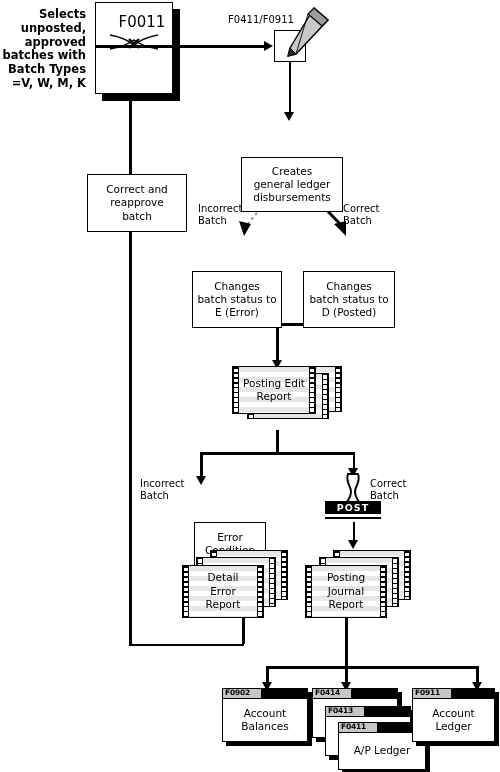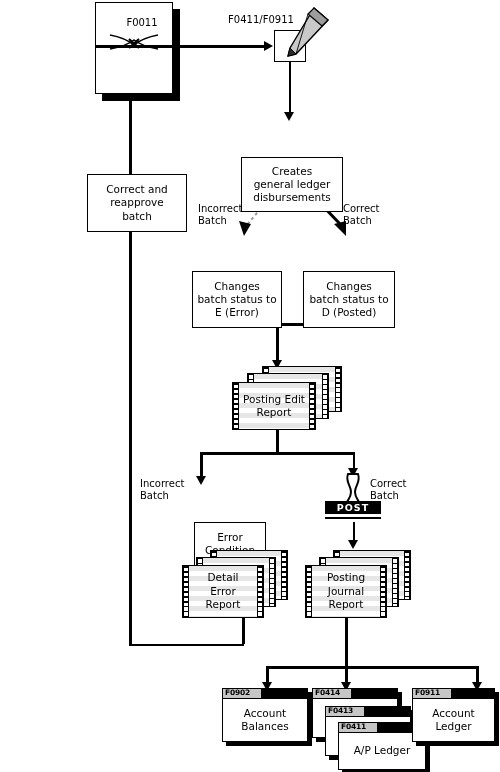--- a/index.html
+++ b/index.html
@@ -26,21 +26,21 @@
            border-right:5.5px solid transparent;border-bottom:9px solid #000;z-index:5;}
   .arrow-r{position:absolute;width:0;height:0;border-top:5.5px solid transparent;
            border-bottom:5.5px solid transparent;border-left:9px solid #000;z-index:5;}
 
   
   .batchwrap{position:absolute;z-index:7;}
   .batchshadow{position:absolute;left:7px;top:7px;width:100%;height:100%;background:#000;}
   .batchbody{position:absolute;left:0;top:0;width:100%;height:100%;background:#fff;
              border:1.8px solid #000;box-sizing:border-box;}
   .batch-top{position:absolute;left:16px;top:0;right:0;height:38px;display:flex;
-             align-items:center;justify-content:center;font-size:10px;}
+             align-items:center;justify-content:center;font-size:15px;}
   .batch-rule{position:absolute;left:0;right:0;top:42px;height:3px;background:#000;}
   .batch-bot{position:absolute;left:0;top:46px;right:0;bottom:0;display:flex;
              align-items:center;justify-content:center;text-align:center;
              font-size:10.5px;line-height:1.25;}
   .ribbon{position:absolute;left:50%;top:30px;transform:translateX(-50%);z-index:3;}
 
   
   .report{position:absolute;z-index:6;}
   .rpt-sheet{position:absolute;background:#fff;border:1.4px solid #000;box-sizing:border-box;}
   .rpt-front{position:absolute;background:#fff;border:1.6px solid #000;box-sizing:border-box;overflow:hidden;}
@@ -73,20 +73,21 @@
              align-items:center;justify-content:center;letter-spacing:1px;}
   .stamp-base{position:absolute;left:0;bottom:3px;width:100%;height:2.5px;background:#000;}
 
   .pencilbox{position:absolute;border:1.6px solid #000;background:#fff;box-sizing:border-box;z-index:6;}
 </style>
 </head>
 <body>
 
 <div id="stage">
 
+  <div class="lbl bold-note" style="left:0px;top:8px;width:86px;">Selects<br>unposted,<br>approved<br>batches with<br>Batch Types<br>=V, W, M, K</div>
 
   <div class="batchwrap" style="left:95px;top:2px;width:78px;height:92px;">
     <div class="batchshadow"></div>
     <div class="batchbody">
       <div class="batch-top">F0011</div>
       <div class="batch-rule"></div>
     </div>
     <svg class="ribbon" width="54" height="20" viewBox="0 0 54 20">
       <path d="M3 3 C14 5, 22 9, 27 13 C32 9, 40 5, 51 3" fill="none" stroke="#000" stroke-width="1.6"></path>
       <path d="M3 17 C14 15, 22 12, 27 8 C32 12, 40 15, 51 17" fill="none" stroke="#000" stroke-width="1.6"></path>
@@ -143,21 +144,21 @@
     <div class="rpt-sheet" style="left:30px;top:0px;width:80px;height:46px;">
       <div class="rpt-stripes"></div>
       <div class="rpt-feed" style="left:0;"></div>
       <div class="rpt-feed" style="right:0;"></div>
     </div>
     <div class="rpt-sheet" style="left:15px;top:7px;width:82px;height:46px;">
       <div class="rpt-stripes"></div>
       <div class="rpt-feed" style="left:0;"></div>
       <div class="rpt-feed" style="right:0;"></div>
     </div>
-    <div class="rpt-front" style="left:0px;top:16px;width:84px;height:48px;">
+    <div class="rpt-front" style="left:0px;top:0;width:84px;height:48px;">
       <div class="rpt-stripes"></div>
       <div class="rpt-feed" style="left:0;"></div>
       <div class="rpt-feed" style="right:0;"></div>
       <div class="rpt-text">Posting Edit<br>Report</div>
     </div>
   </div>
 
   <div class="v" style="left:276px;top:430px;height:24px;"></div>
   <div class="h" style="left:200px;top:452px;width:155px;"></div>
   <div class="v" style="left:200px;top:452px;height:28px;"></div>

